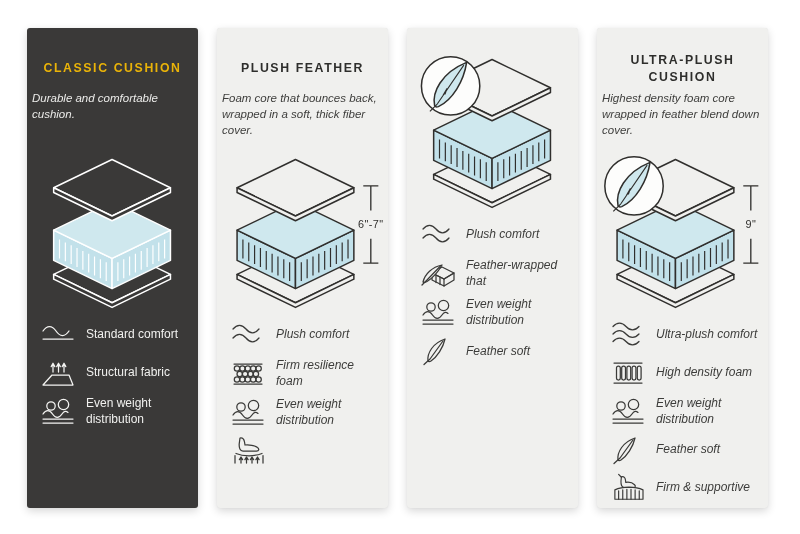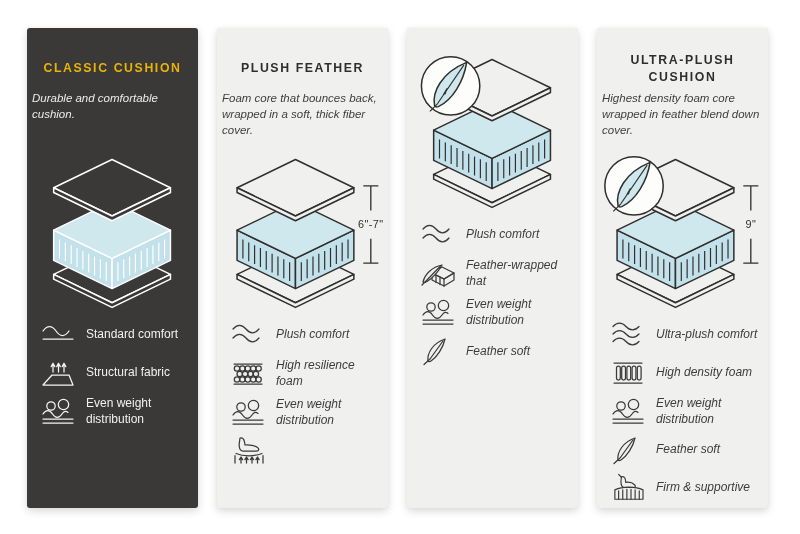--- a/index.html
+++ b/index.html
@@ -205,21 +205,21 @@
             </svg>
           </span>
         <span class="flabel">Plush comfort</span>
       </li>
       <li class="feature">
         <span class="ficon">
             <svg class="ficon-svg" viewBox="0 0 38 30">
               <use href="#icon-foam-cells"></use>
             </svg>
           </span>
-        <span class="flabel">High resilience foam</span>
+        <span class="flabel">Firm resilience foam</span>
       </li>
       <li class="feature">
         <span class="ficon">
             <svg class="ficon-svg" viewBox="0 0 38 30">
               <use href="#icon-weight"></use>
             </svg>
           </span>
         <span class="flabel">Even weight distribution</span>
       </li>
       <li class="feature">

